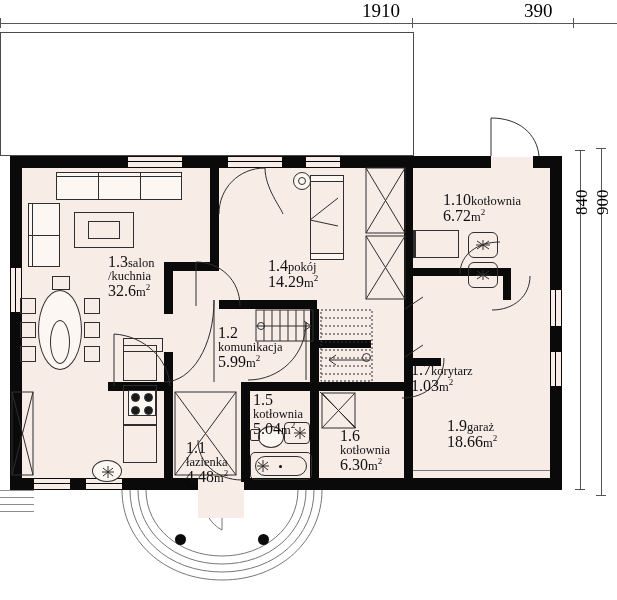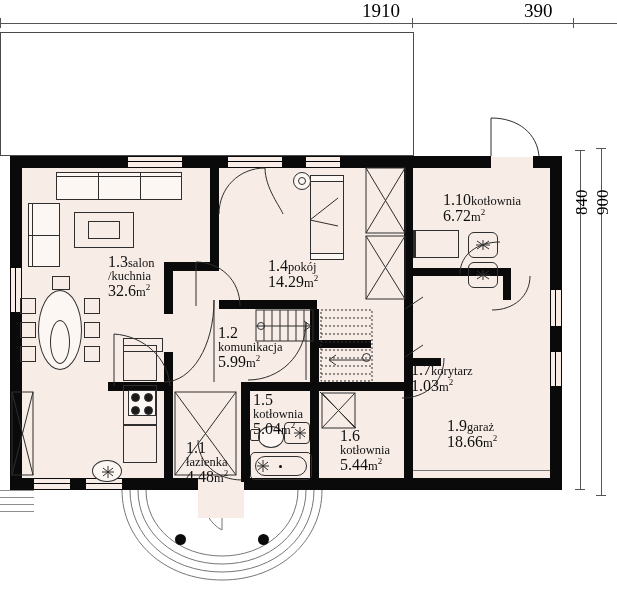--- a/index.html
+++ b/index.html
@@ -324,21 +324,21 @@
 
   <div class="rlabel" style="left:186px;top:440px;">
     <span class="num">1.1</span>
     <span class="l2 nm">łazienka</span>
     <span class="l2"><span class="ar">4.48</span><span class="nm">m</span><span class="sup">2</span></span>
   </div>
 
   <div class="rlabel" style="left:340px;top:428px;">
     <span class="num">1.6</span>
     <span class="l2 nm">kotłownia</span>
-    <span class="l2"><span class="ar">5.44</span><span class="nm">m</span><span class="sup">2</span></span>
+    <span class="l2"><span class="ar">6.30</span><span class="nm">m</span><span class="sup">2</span></span>
   </div>
 
   <div class="rlabel" style="left:443px;top:192px;">
     <span class="num">1.10</span><span class="nm">kotłownia</span>
     <span class="l2"><span class="ar">6.72</span><span class="nm">m</span><span class="sup">2</span></span>
   </div>
 
 
   <div class="rlabel" style="left:411px;top:318px;margin-top:44px;">
     <span class="num">1.7</span><span class="nm">korytarz</span>

